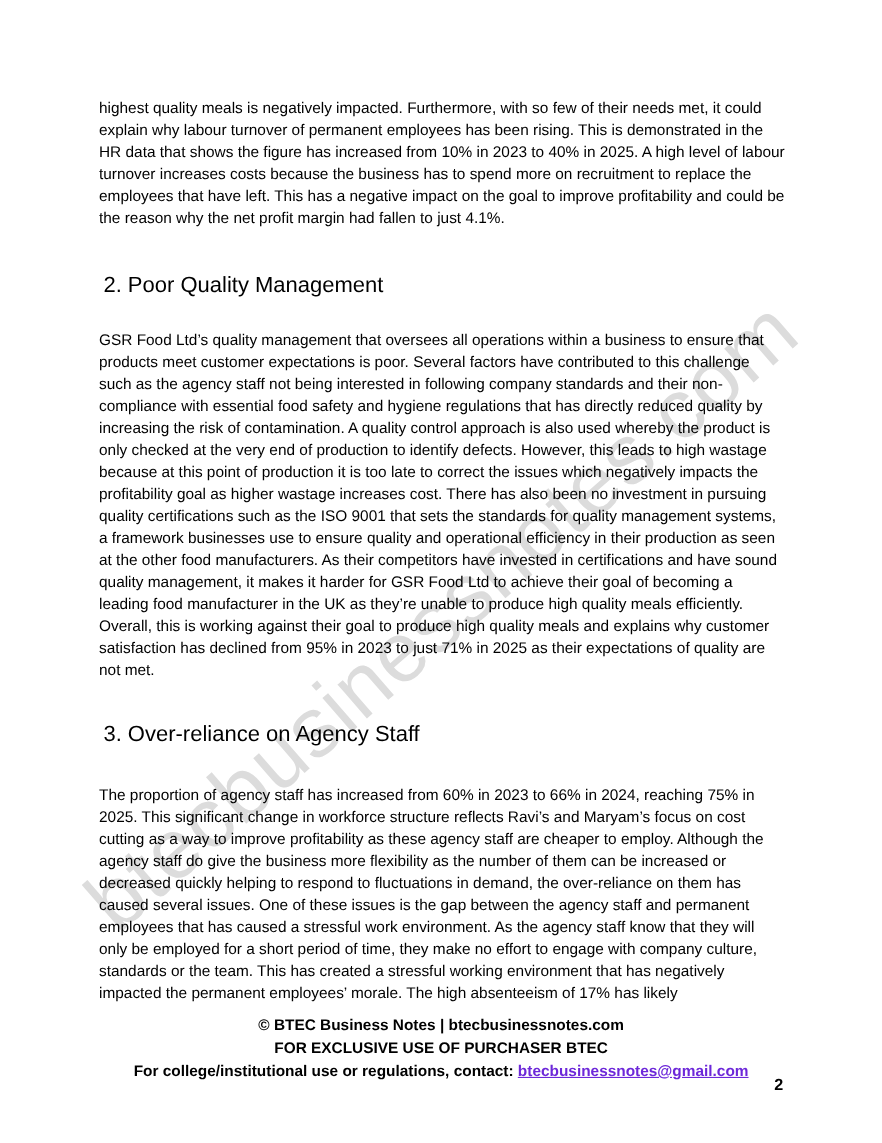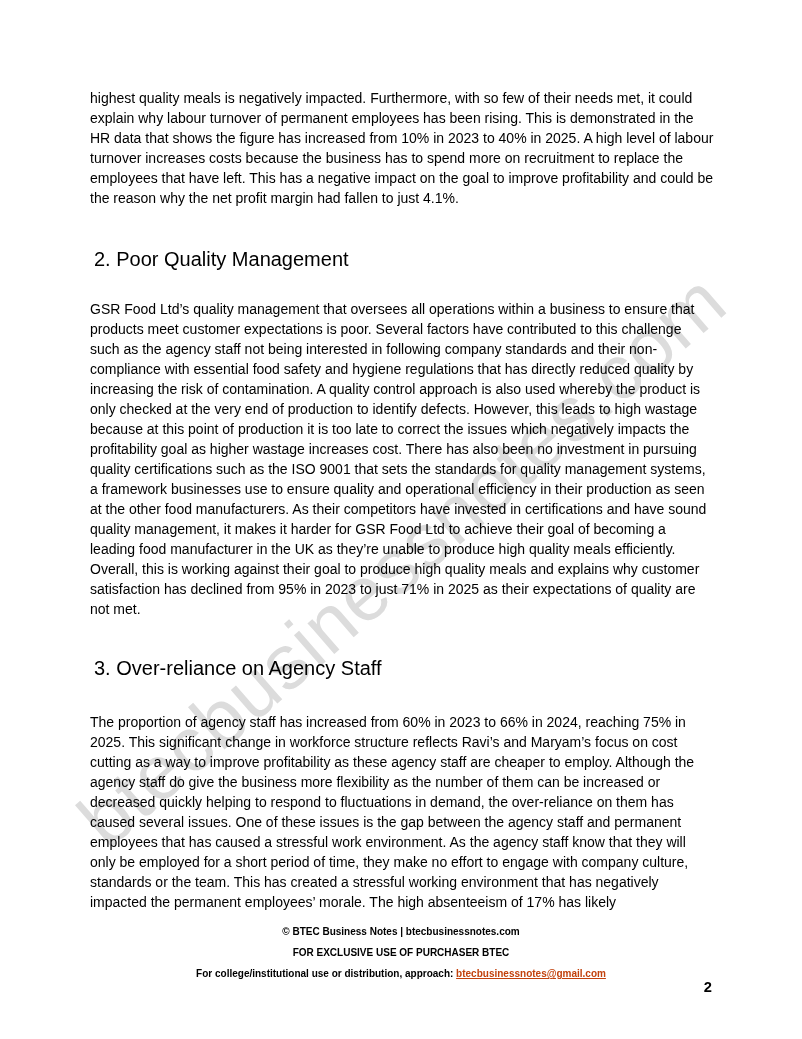--- a/index.html
+++ b/index.html
@@ -53,27 +53,27 @@
     margin: 0;
   }
   .h-sec2 { top: 247px; }
   .h-sec3 { top: 656px; }
   .footer {
     position: absolute;
     left: 0;
     top: 921px;
     width: 802px;
     text-align: center;
-    font-size: 10px;
+    font-size: 14px;
     line-height: 21px;
     font-weight: 700;
     margin: 0;
   }
   .footer a {
-    color: #c2410c;
+    color: #6d28d9;
     text-decoration: underline;
     font-weight: 700;
   }
   .page-number {
     position: absolute;
     top: 979px;
     right: 90px;
     font-size: 14.7px;
     font-weight: 700;
   }
@@ -93,19 +93,19 @@
 
     <p class="body-par sec2-body">GSR Food Ltd’s quality management that oversees all operations within a business to ensure that products meet customer expectations is poor. Several factors have contributed to this challenge such as the agency staff not being interested in following company standards and their non-compliance with essential food safety and hygiene regulations that has directly reduced quality by increasing the risk of contamination. A quality control approach is also used whereby the product is only checked at the very end of production to identify defects. However, this leads to high wastage because at this point of production it is too late to correct the issues which negatively impacts the profitability goal as higher wastage increases cost. There has also been no investment in pursuing quality certifications such as the ISO 9001 that sets the standards for quality management systems, a framework businesses use to ensure quality and operational efficiency in their production as seen at the other food manufacturers. As their competitors have invested in certifications and have sound quality management, it makes it harder for GSR Food Ltd to achieve their goal of becoming a leading food manufacturer in the UK as they’re unable to produce high quality meals efficiently. Overall, this is working against their goal to produce high quality meals and explains why customer satisfaction has declined from 95% in 2023 to just 71% in 2025 as their expectations of quality are not met.</p>
 
     <h2 class="heading h-sec3">3. Over-reliance on Agency Staff</h2>
 
     <p class="body-par sec3-body">The proportion of agency staff has increased from 60% in 2023 to 66% in 2024, reaching 75% in 2025. This significant change in workforce structure reflects Ravi’s and Maryam’s focus on cost cutting as a way to improve profitability as these agency staff are cheaper to employ. Although the agency staff do give the business more flexibility as the number of them can be increased or decreased quickly helping to respond to fluctuations in demand, the over-reliance on them has caused several issues. One of these issues is the gap between the agency staff and permanent employees that has caused a stressful work environment. As the agency staff know that they will only be employed for a short period of time, they make no effort to engage with company culture, standards or the team. This has created a stressful working environment that has negatively impacted the permanent employees’ morale. The high absenteeism of 17% has likely</p>
 
     <div class="footer">
       <div>© BTEC Business Notes | btecbusinessnotes.com</div>
       <div>FOR EXCLUSIVE USE OF PURCHASER BTEC</div>
-      <div><span>For college/institutional use or distribution, approach: </span><a href="#">btecbusinessnotes@gmail.com</a></div>
+      <div><span>For college/institutional use or regulations, contact: </span><a href="#">btecbusinessnotes@gmail.com</a></div>
     </div>
 
     <div class="page-number">2</div>
 
   </div>
 </div>
 
 </body></html>

